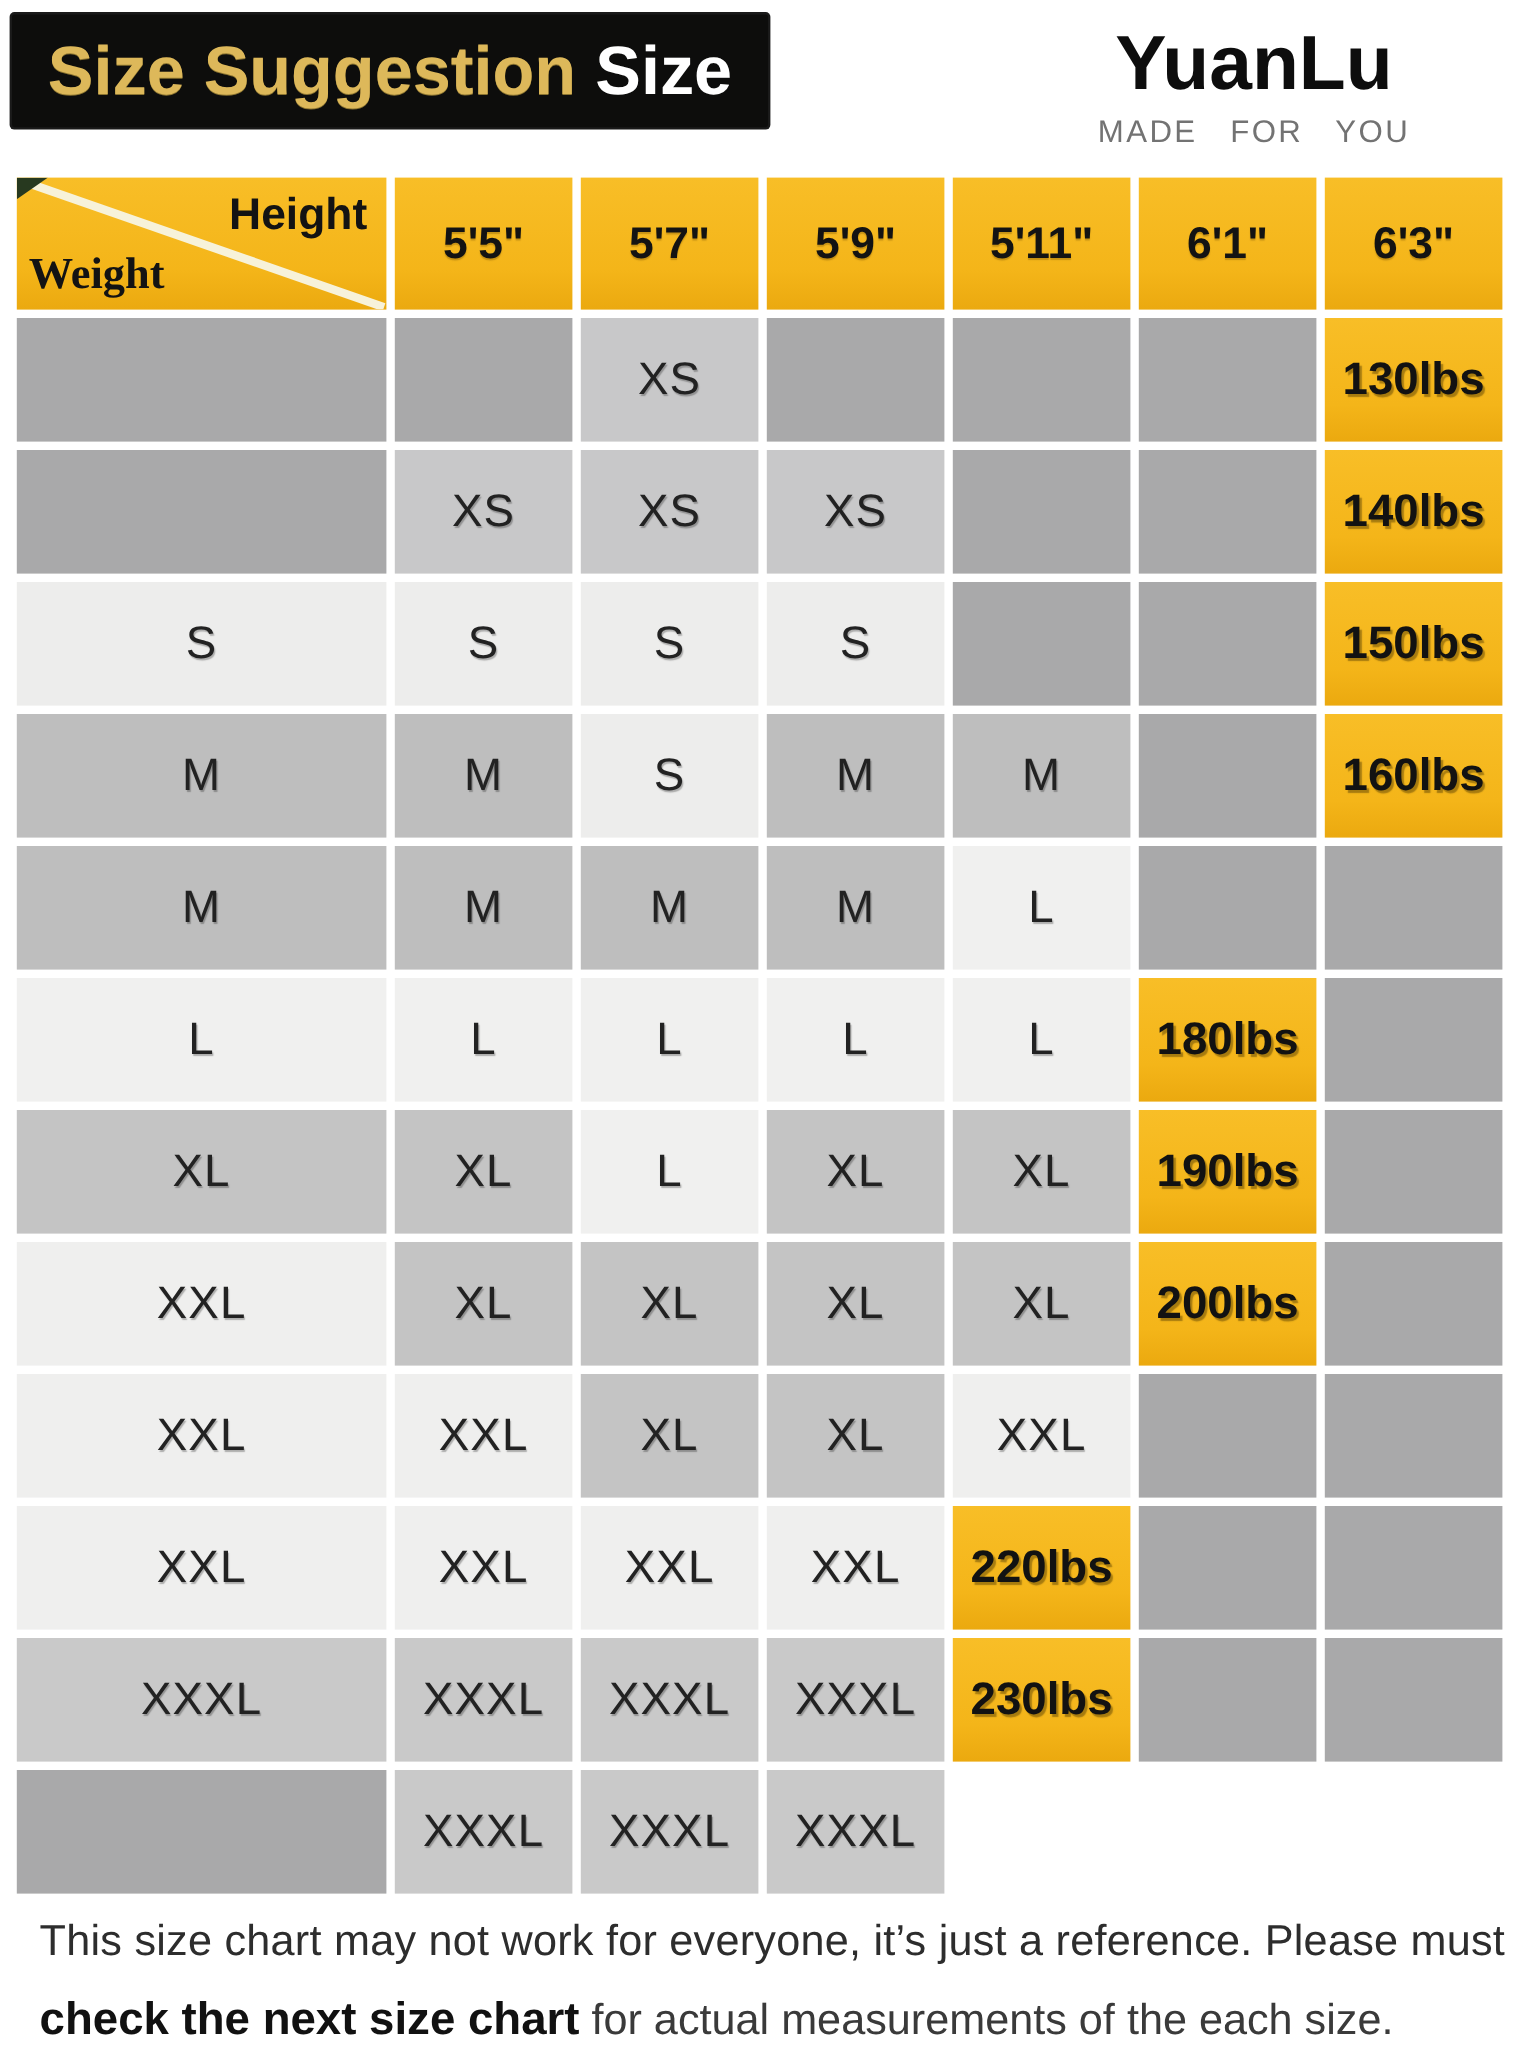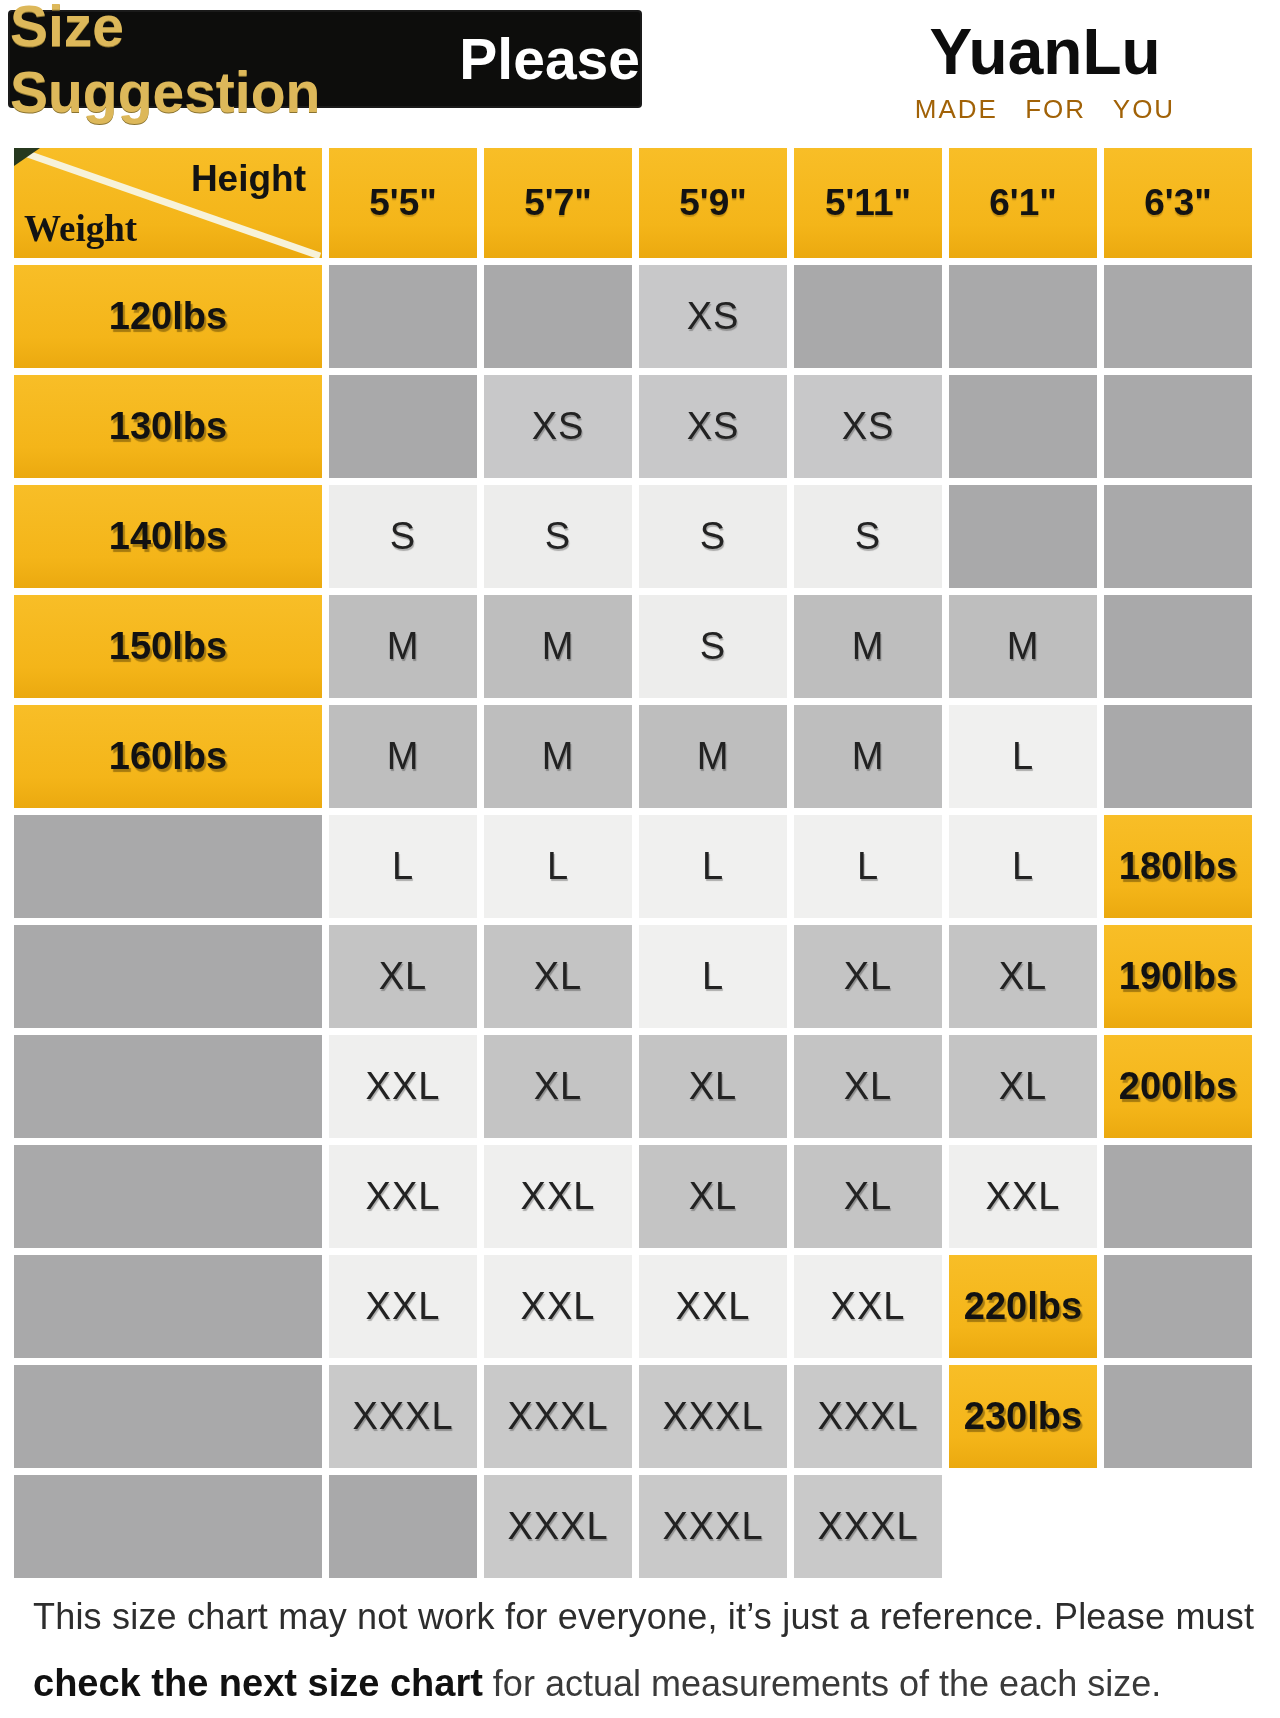--- a/index.html
+++ b/index.html
@@ -11,21 +11,21 @@
   .title-bar{
     position:absolute;left:10px;top:12px;width:630px;height:94px;
     background:#0D0D0C;display:flex;align-items:center;justify-content:center;
     border-radius:2px;box-shadow:0 0 0 2px #1a1a1a;
   }
   .title-gold{color:#DDB85A;font-size:57px;font-weight:700;text-shadow:0 1px 0 #8a7330;}
   .title-white{color:#ffffff;font-size:57px;font-weight:700;margin-left:16px;}
   
   .brand{position:absolute;left:820px;top:20px;width:450px;text-align:center;color:#0d0d0d;}
   .brand-name{font-size:64px;font-weight:800;line-height:1.0;letter-spacing:0;}
-  .brand-tagline{font-size:26px;font-weight:400;letter-spacing:2px;word-spacing:18px;margin-top:10px;color:#a16207;}
+  .brand-tagline{font-size:26px;font-weight:400;letter-spacing:2px;word-spacing:18px;margin-top:10px;color:#737373;}
   
   .grid{
     position:absolute;left:14px;top:148px;
     display:grid;
     grid-template-columns:308px repeat(6,148px);
     grid-template-rows:110px repeat(12,103px);
     gap:7px;
   }
   .cell{display:flex;align-items:center;justify-content:center;}
   .yellow{background:linear-gradient(180deg,#F8BE27 0%,#F4B519 70%,#EBA90F 100%);}
@@ -43,21 +43,21 @@
   .footer-line2{margin-top:24px;font-size:36px;color:#3a3a3a;}
   .footer-line2 .bold{font-size:38px;font-weight:700;color:#111111;}
 </style>
 </head>
 <body>
 
 <div class="page">
 
   <div class="title-bar">
     <span class="title-gold">Size Suggestion</span>
-    <span class="title-white">Please</span>
+    <span class="title-white">Size</span>
   </div>
 
   <div class="brand">
     <div class="brand-name">YuanLu</div>
     <div class="brand-tagline">MADE FOR YOU</div>
   </div>
 
   <div class="grid">
     <div class="cell yellow corner-cell">
       <svg viewBox="0 0 308 110" preserveAspectRatio="none">
@@ -67,21 +67,20 @@
       <span class="corner-top">Height</span>
       <span class="corner-bottom">Weight</span>
     </div>
 
   <div class="cell yellow header-cell">5'5"</div>
       <div class="cell yellow header-cell">5'7"</div>
       <div class="cell yellow header-cell">5'9"</div>
       <div class="cell yellow header-cell">5'11"</div>
       <div class="cell yellow header-cell">6'1"</div>
       <div class="cell yellow header-cell">6'3"</div>
-      <div class="cell yellow weight-cell">120lbs</div>
       <div class="cell size-cell" style="background: rgb(169, 169, 170);"></div>
       <div class="cell size-cell" style="background: rgb(169, 169, 170);"></div>
       <div class="cell size-cell" style="background: rgb(200, 200, 201);">XS</div>
       <div class="cell size-cell" style="background: rgb(169, 169, 170);"></div>
       <div class="cell size-cell" style="background: rgb(169, 169, 170);"></div>
       <div class="cell size-cell" style="background: rgb(169, 169, 170);"></div>
       <div class="cell yellow weight-cell">130lbs</div>
       <div class="cell size-cell" style="background: rgb(169, 169, 170);"></div>
       <div class="cell size-cell" style="background: rgb(200, 200, 201);">XS</div>
       <div class="cell size-cell" style="background: rgb(200, 200, 201);">XS</div>

